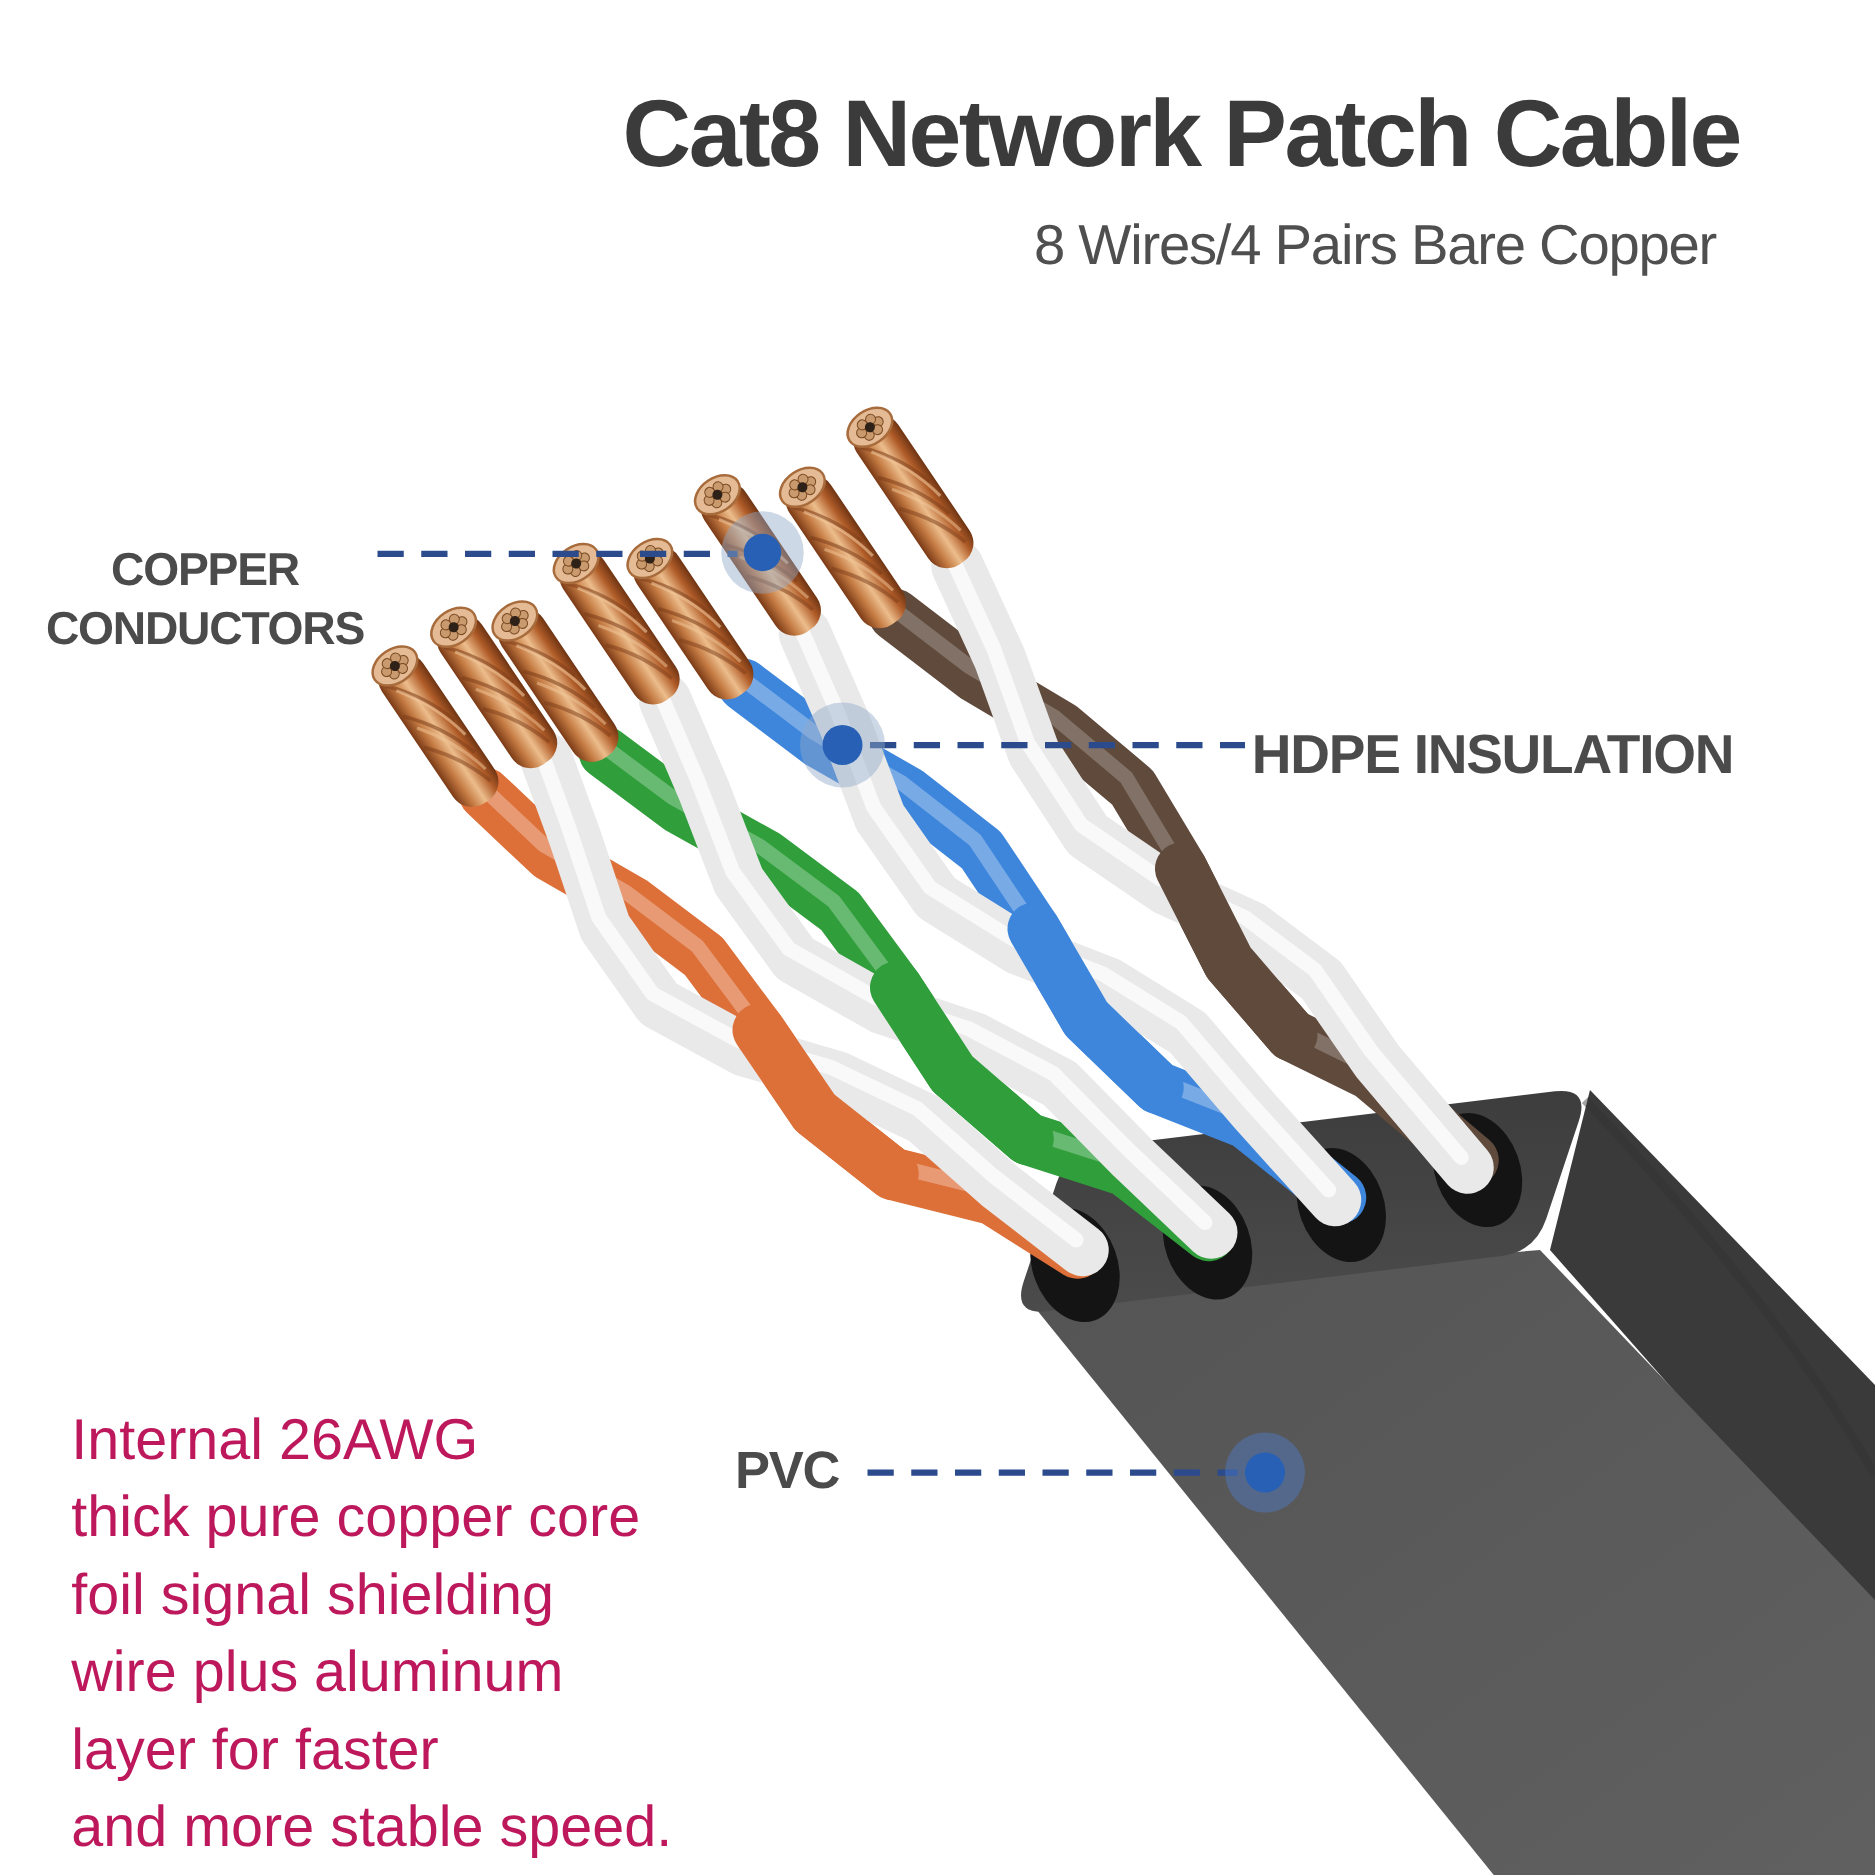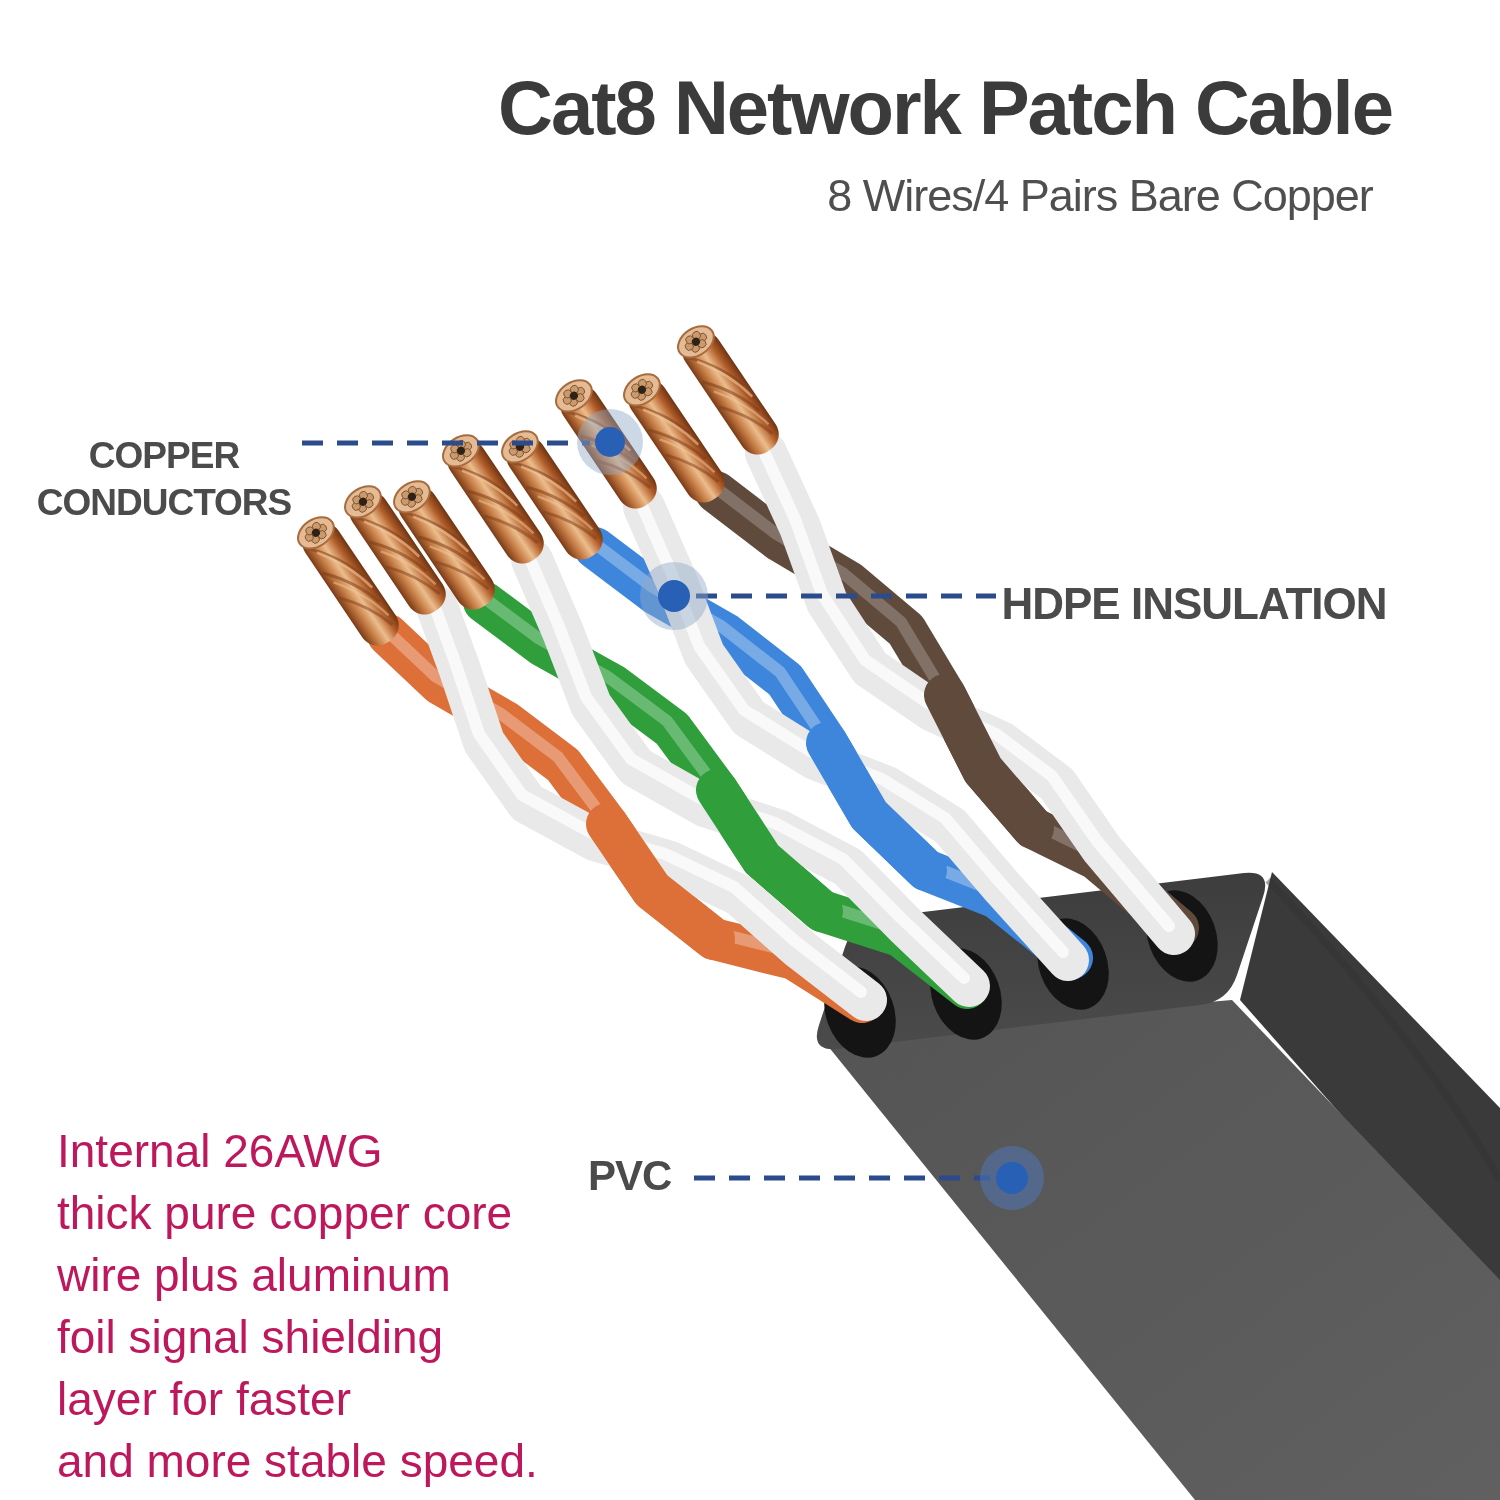--- a/index.html
+++ b/index.html
@@ -145,17 +145,17 @@
 
 <div class="abs callout hdpe">
   <div>HDPE INSULATION</div>
 </div>
 
 <div class="abs callout pvc">PVC</div>
 
 <div class="abs desc">
   <div>Internal 26AWG</div>
   <div>thick pure copper core</div>
+  <div>foil signal shielding</div>
   <div>wire plus aluminum</div>
-  <div>foil signal shielding</div>
   <div>layer for faster</div>
   <div>and more stable speed.</div>
 </div>
 
 </body></html>

